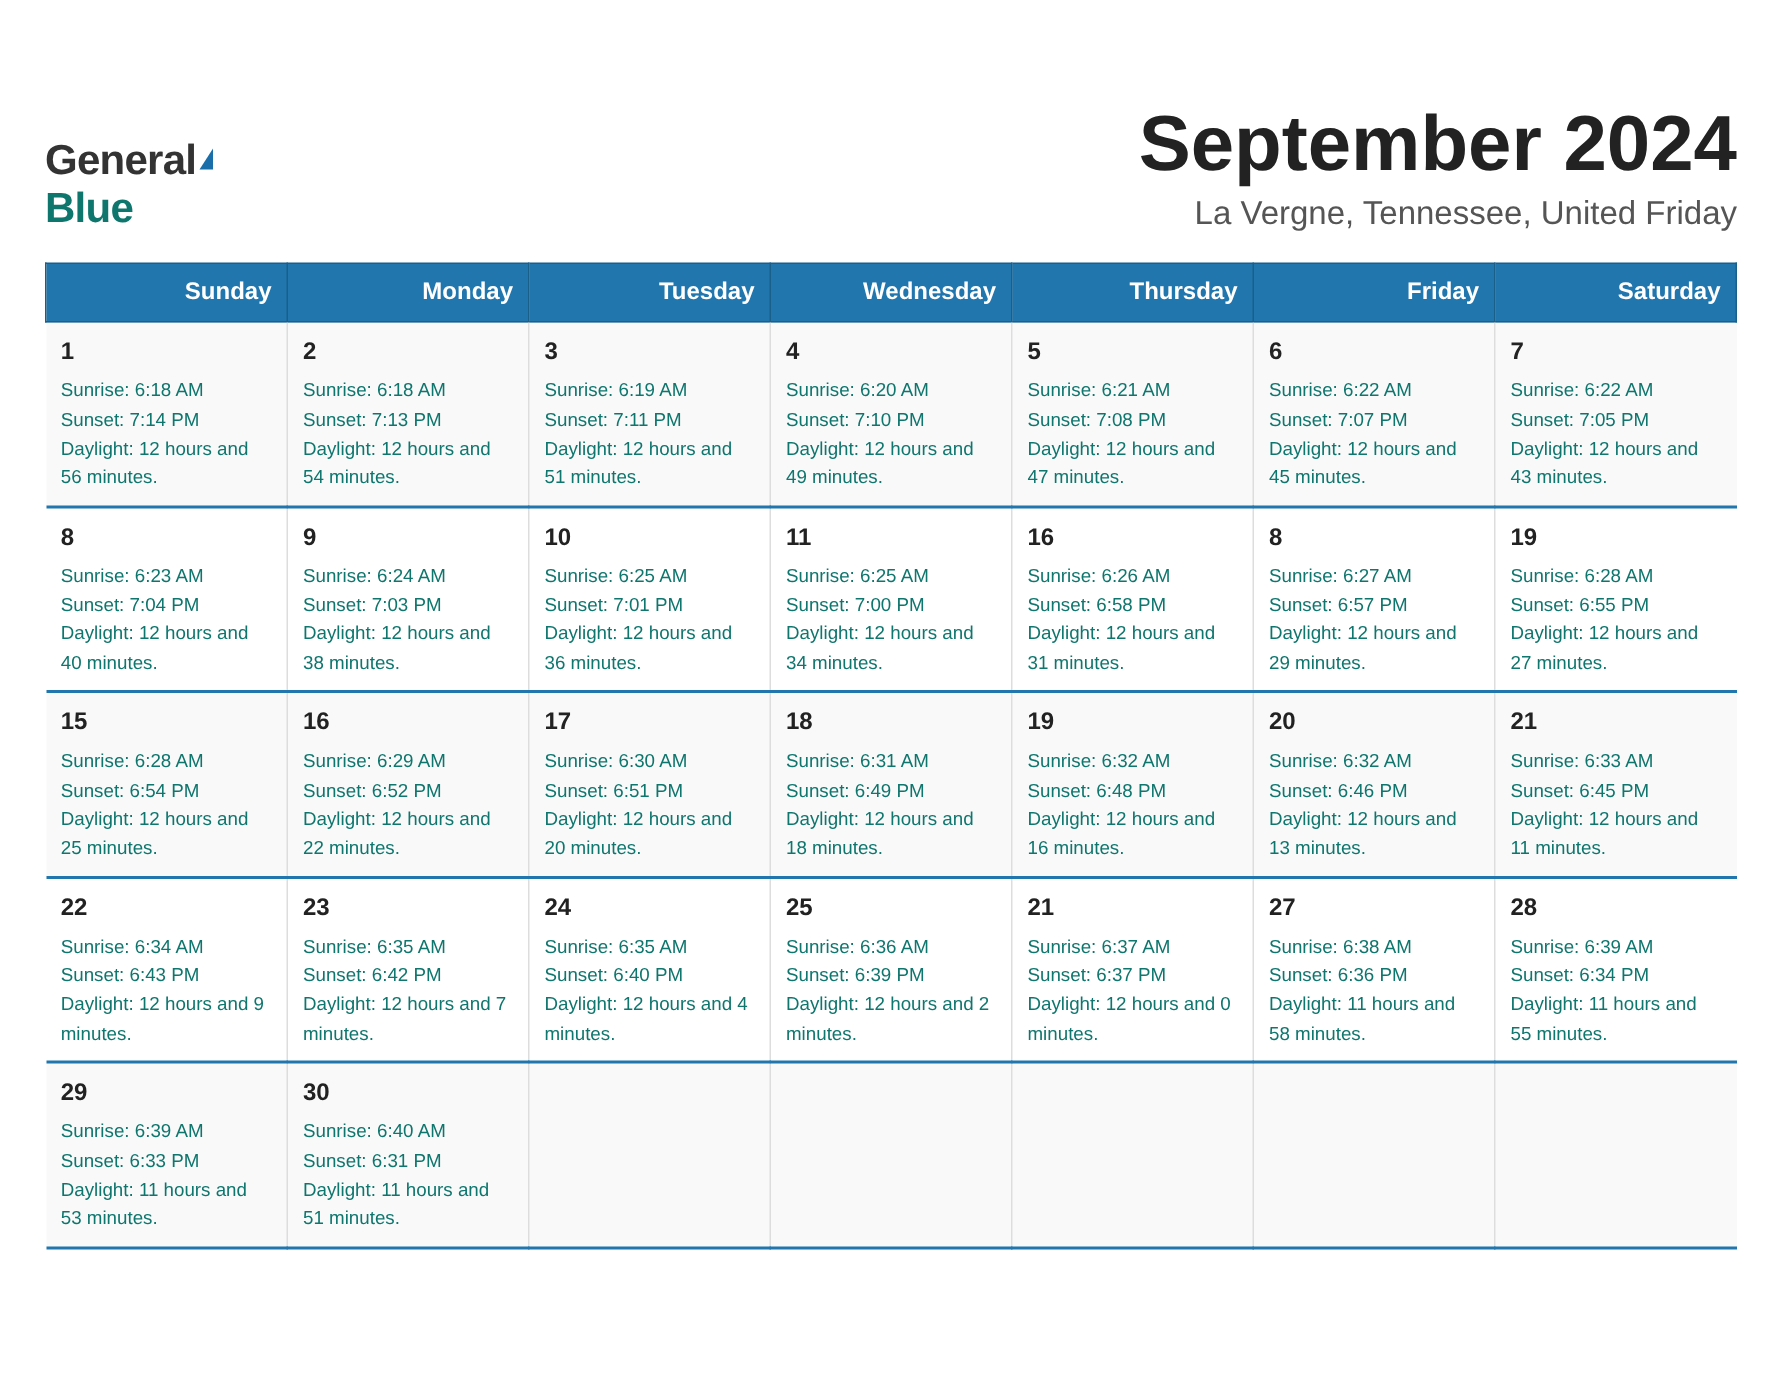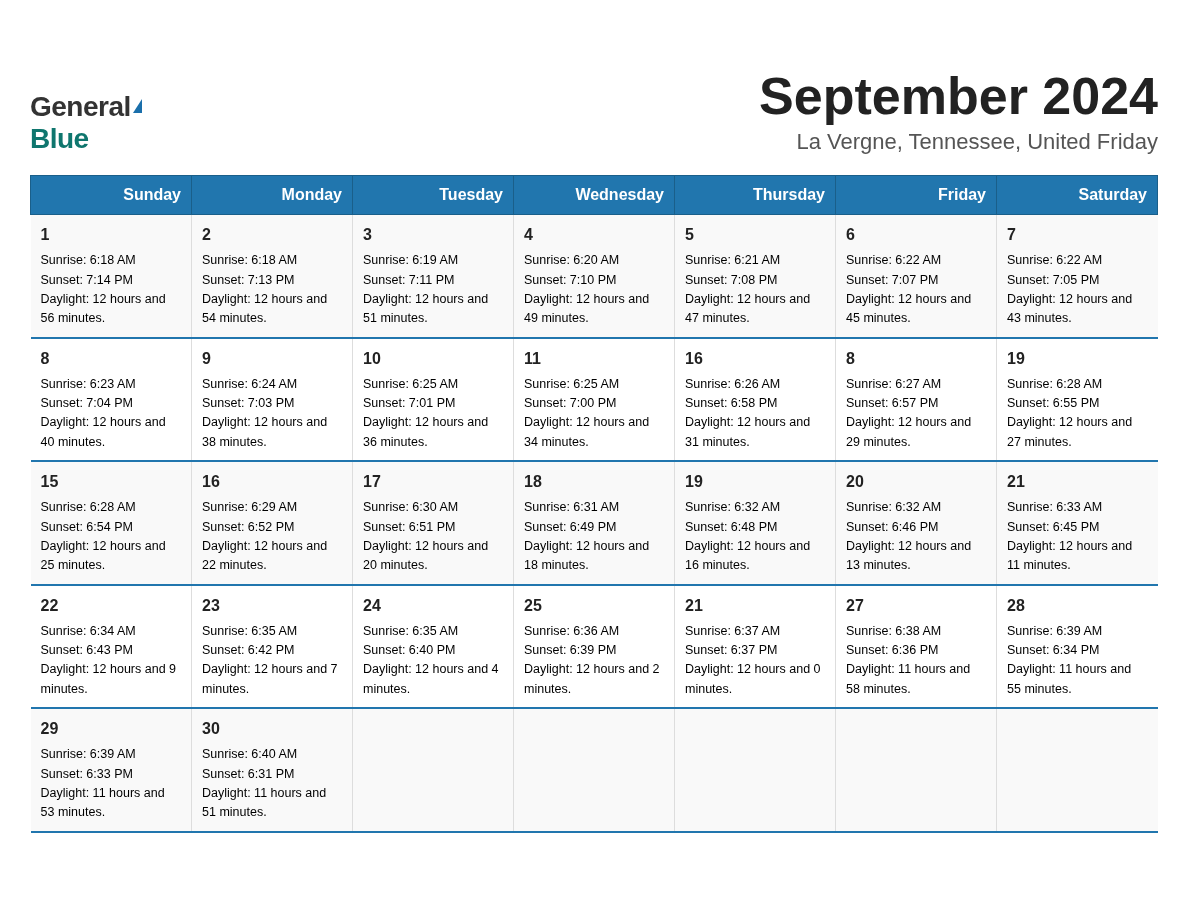--- a/index.html
+++ b/index.html
@@ -96,21 +96,21 @@
       border-right: none;
     }
     .day-number {
       font-size: 16px;
       font-weight: bold;
       color: #222;
       margin-bottom: 4px;
     }
     .day-info {
       font-size: 12.5px;
-      color: #000000;
+      color: #0f766e;
       line-height: 1.55;
     }
     tbody tr:nth-child(odd) {
       background-color: #f9f9f9;
     }
     tbody tr:nth-child(even) {
       background-color: #fff;
     }
   </style>
 </head>

